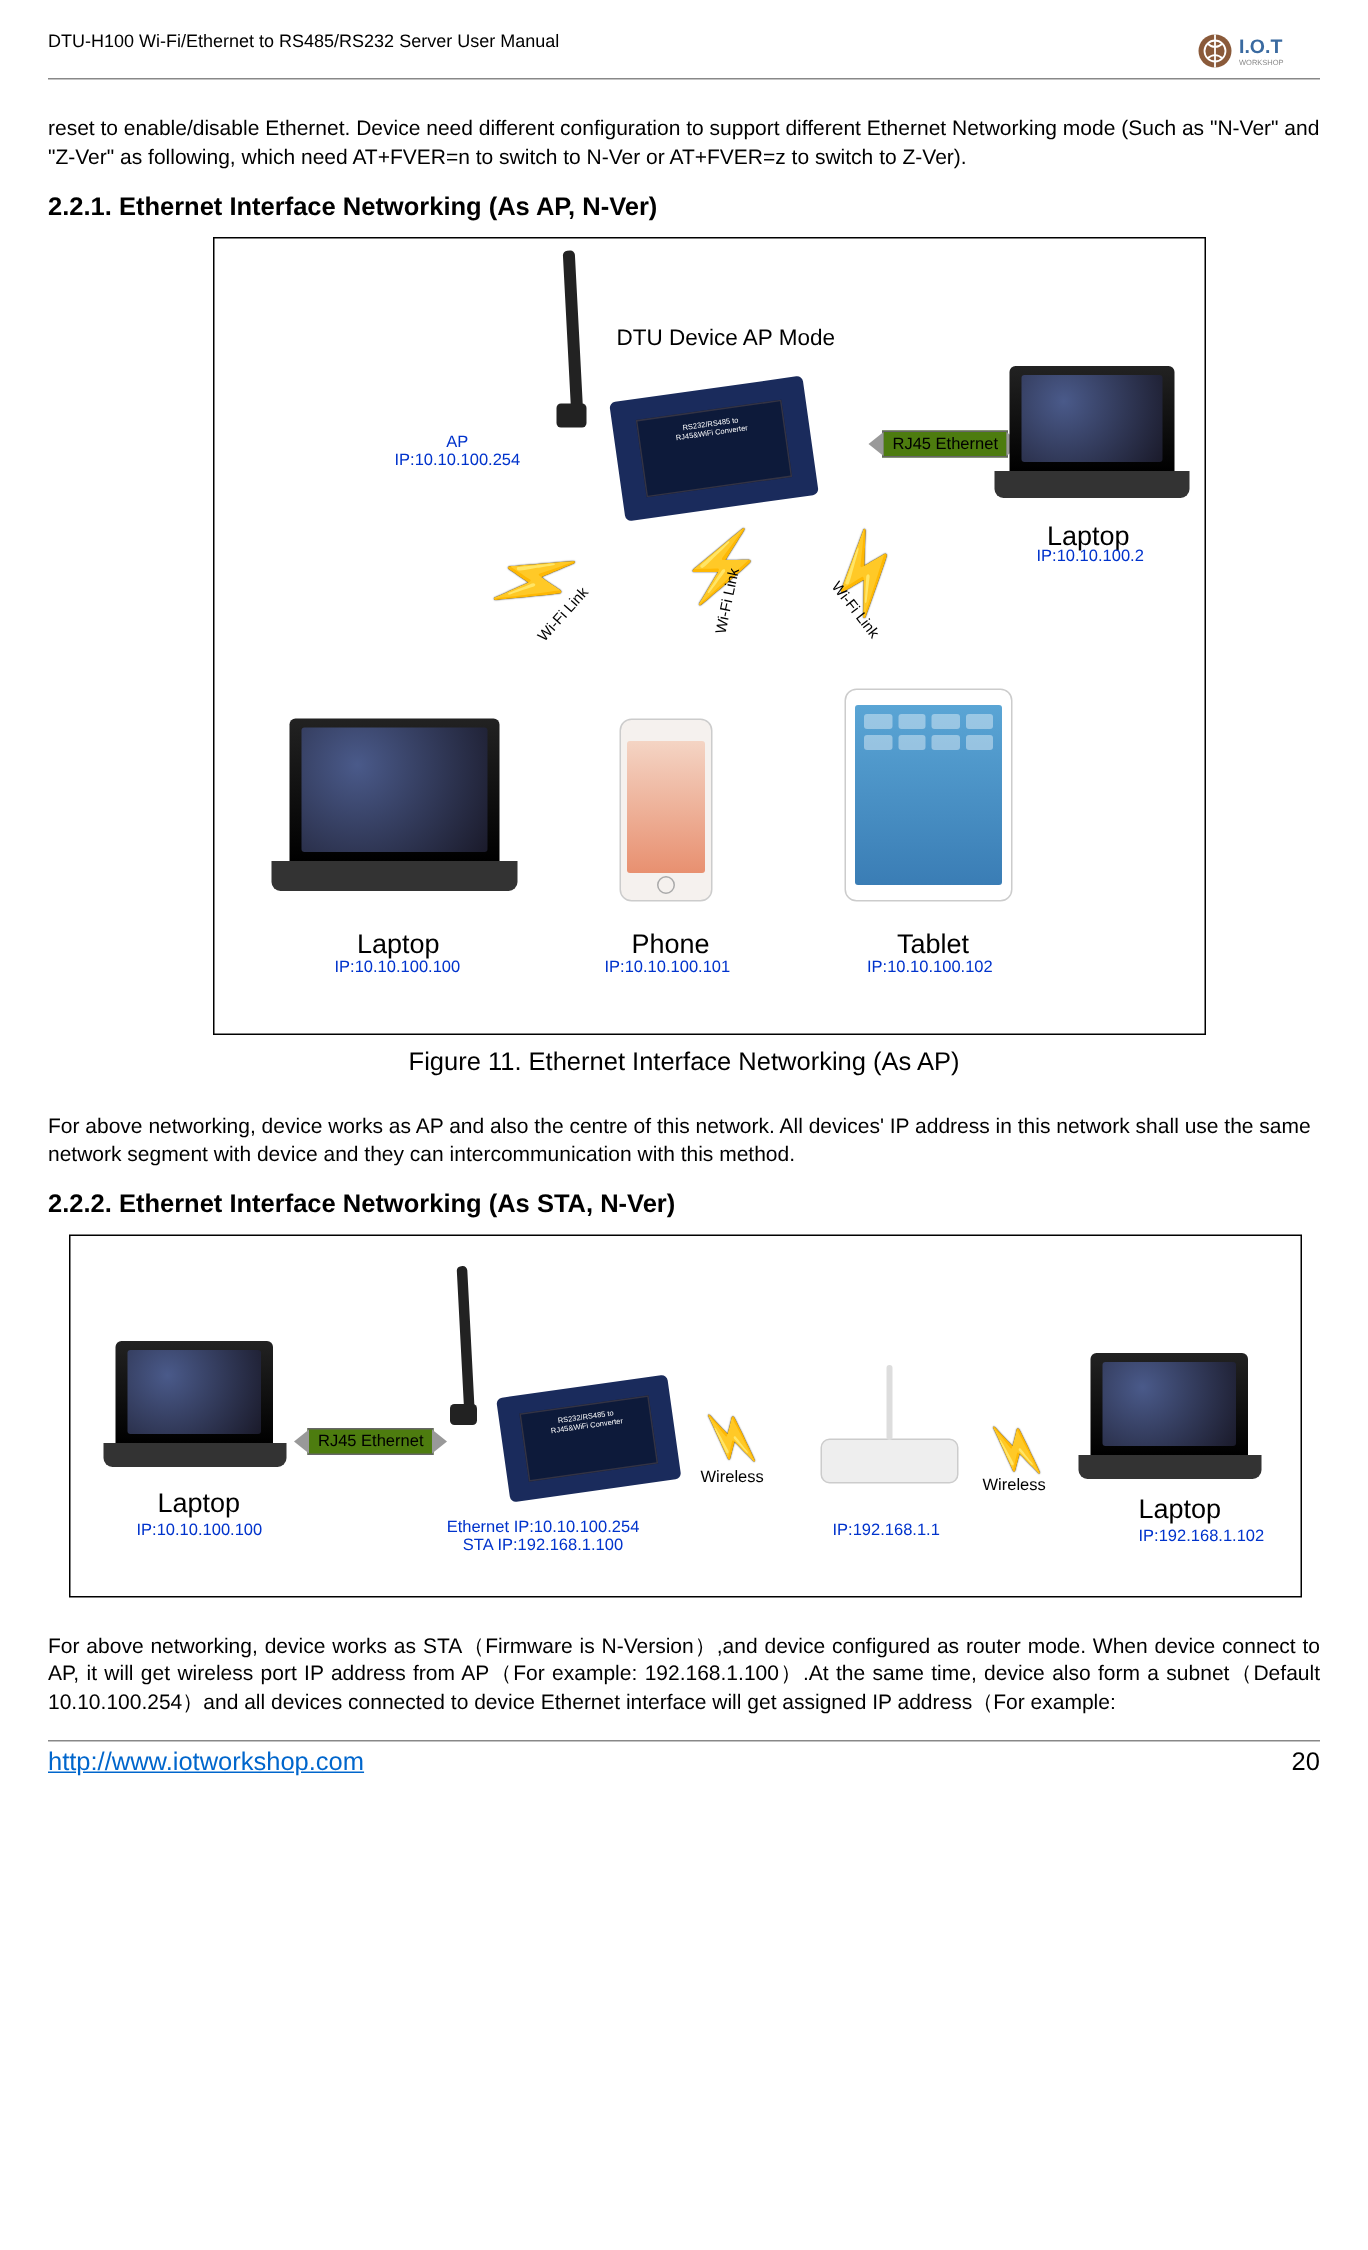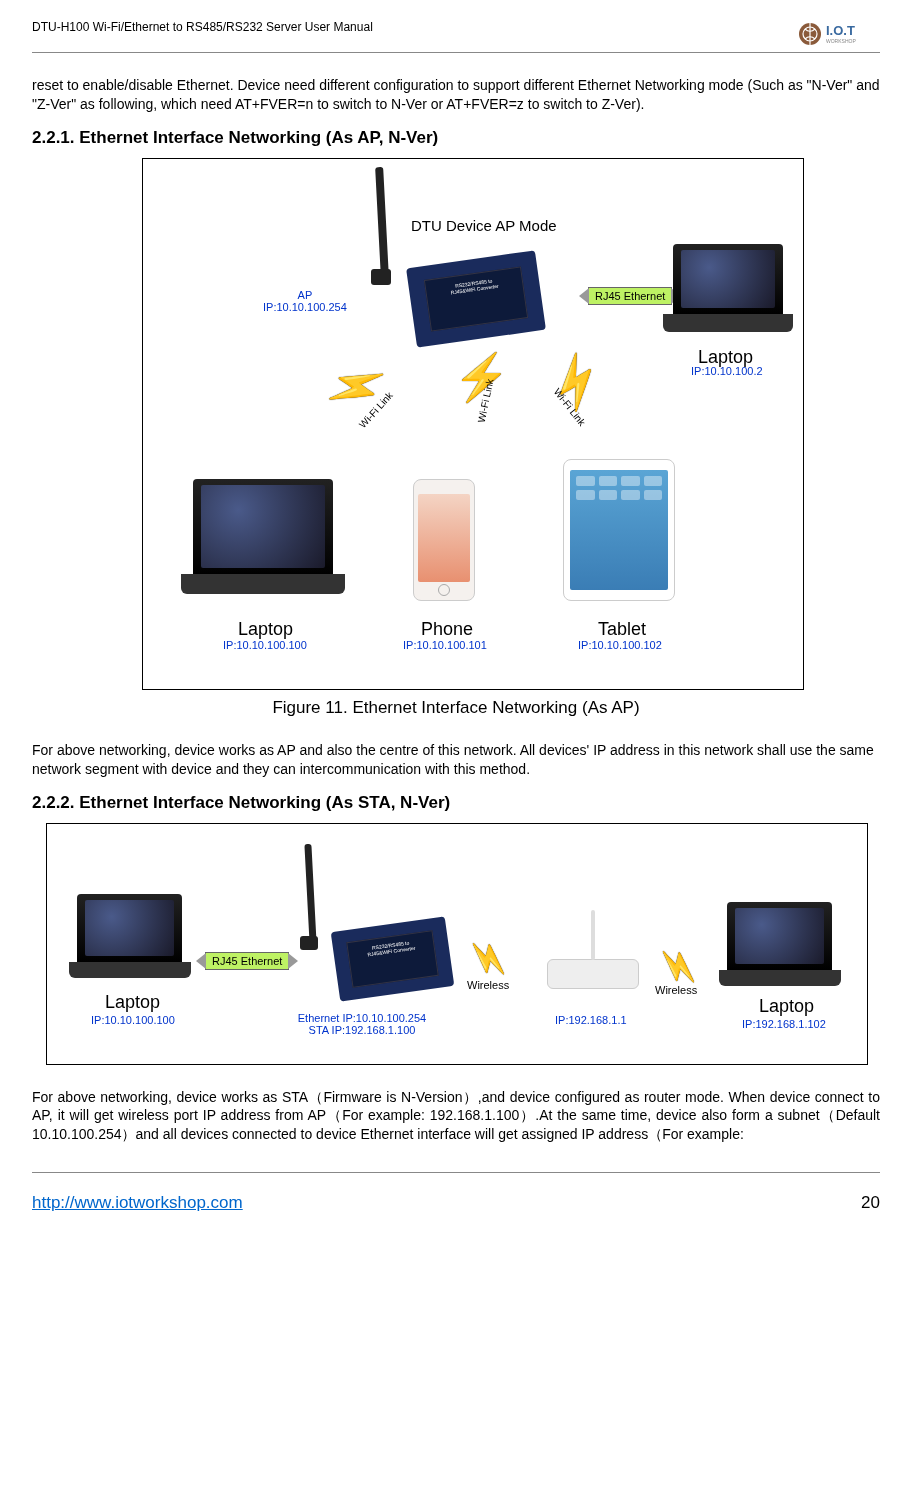--- a/index.html
+++ b/index.html
@@ -56,22 +56,22 @@
   }
   .figure-caption {
     text-align: center;
     font-size: 17px;
     margin-bottom: 16px;
   }
   .footer-row {
     display: flex;
     justify-content: space-between;
     border-top: 1px solid #888;
-    margin-top: 28px;
-    padding-top: 20px;
+    margin-top: 16px;
+    padding-top: 4px;
     font-size: 17px;
   }
   .footer-link {
     color: #0066cc;
     text-decoration: underline;
   }
   .page-num {
     color: #000;
   }
 
@@ -140,21 +140,21 @@
   }
   .bolt {
     position: absolute;
     color: #f2d20e;
     font-size: 46px;
     text-shadow: 0 0 1px #000;
     line-height: 1;
   }
   .arrow-box {
     position: absolute;
-    background: #bef264;
+    background: #4d7c0f;
     border: 1px solid #666;
     font-size: 11px;
     padding: 2px 6px;
   }
   .arrow-box::before, .arrow-box::after {
     content: "";
     position: absolute;
     top: 50%;
     width: 0; height: 0;
     border-top: 8px solid transparent;
@@ -323,21 +323,21 @@
     <div class="lbl blue" style="left:508px; top:190px;">IP:192.168.1.1</div>
 
     <div class="bolt" style="left:610px; top:126px; font-size:34px; transform:rotate(-75deg);">⚡</div>
     <div class="lbl small" style="left:608px; top:160px;">Wireless</div>
 
     <div class="laptop-shape" style="left:680px; top:78px; width:105px; height:68px;">
       <div class="laptop-screen"></div>
     </div>
     <div class="laptop-base" style="left:672px; top:146px; width:122px; height:16px;"></div>
     <div class="lbl" style="left:712px; top:172px;">Laptop</div>
-    <div class="lbl blue" style="left:695px; top:194px;">IP:192.168.1.102</div>
+    <div class="lbl blue" style="left:712px; top:194px;">IP:192.168.1.102</div>
   </div>
 
 
   <div class="paragraph" style="text-align:justify;">For above networking, device works as STA（Firmware is N-Version）,and device configured as router mode. When device connect to AP, it will get wireless port IP address from AP（For example: 192.168.1.100）.At the same time, device also form a subnet（Default 10.10.100.254）and all devices connected to device Ethernet interface will get assigned IP address（For example:</div>
 
   <div class="footer-row">
     <a class="footer-link">http://www.iotworkshop.com</a>
     <span class="page-num">20</span>
   </div>
 

